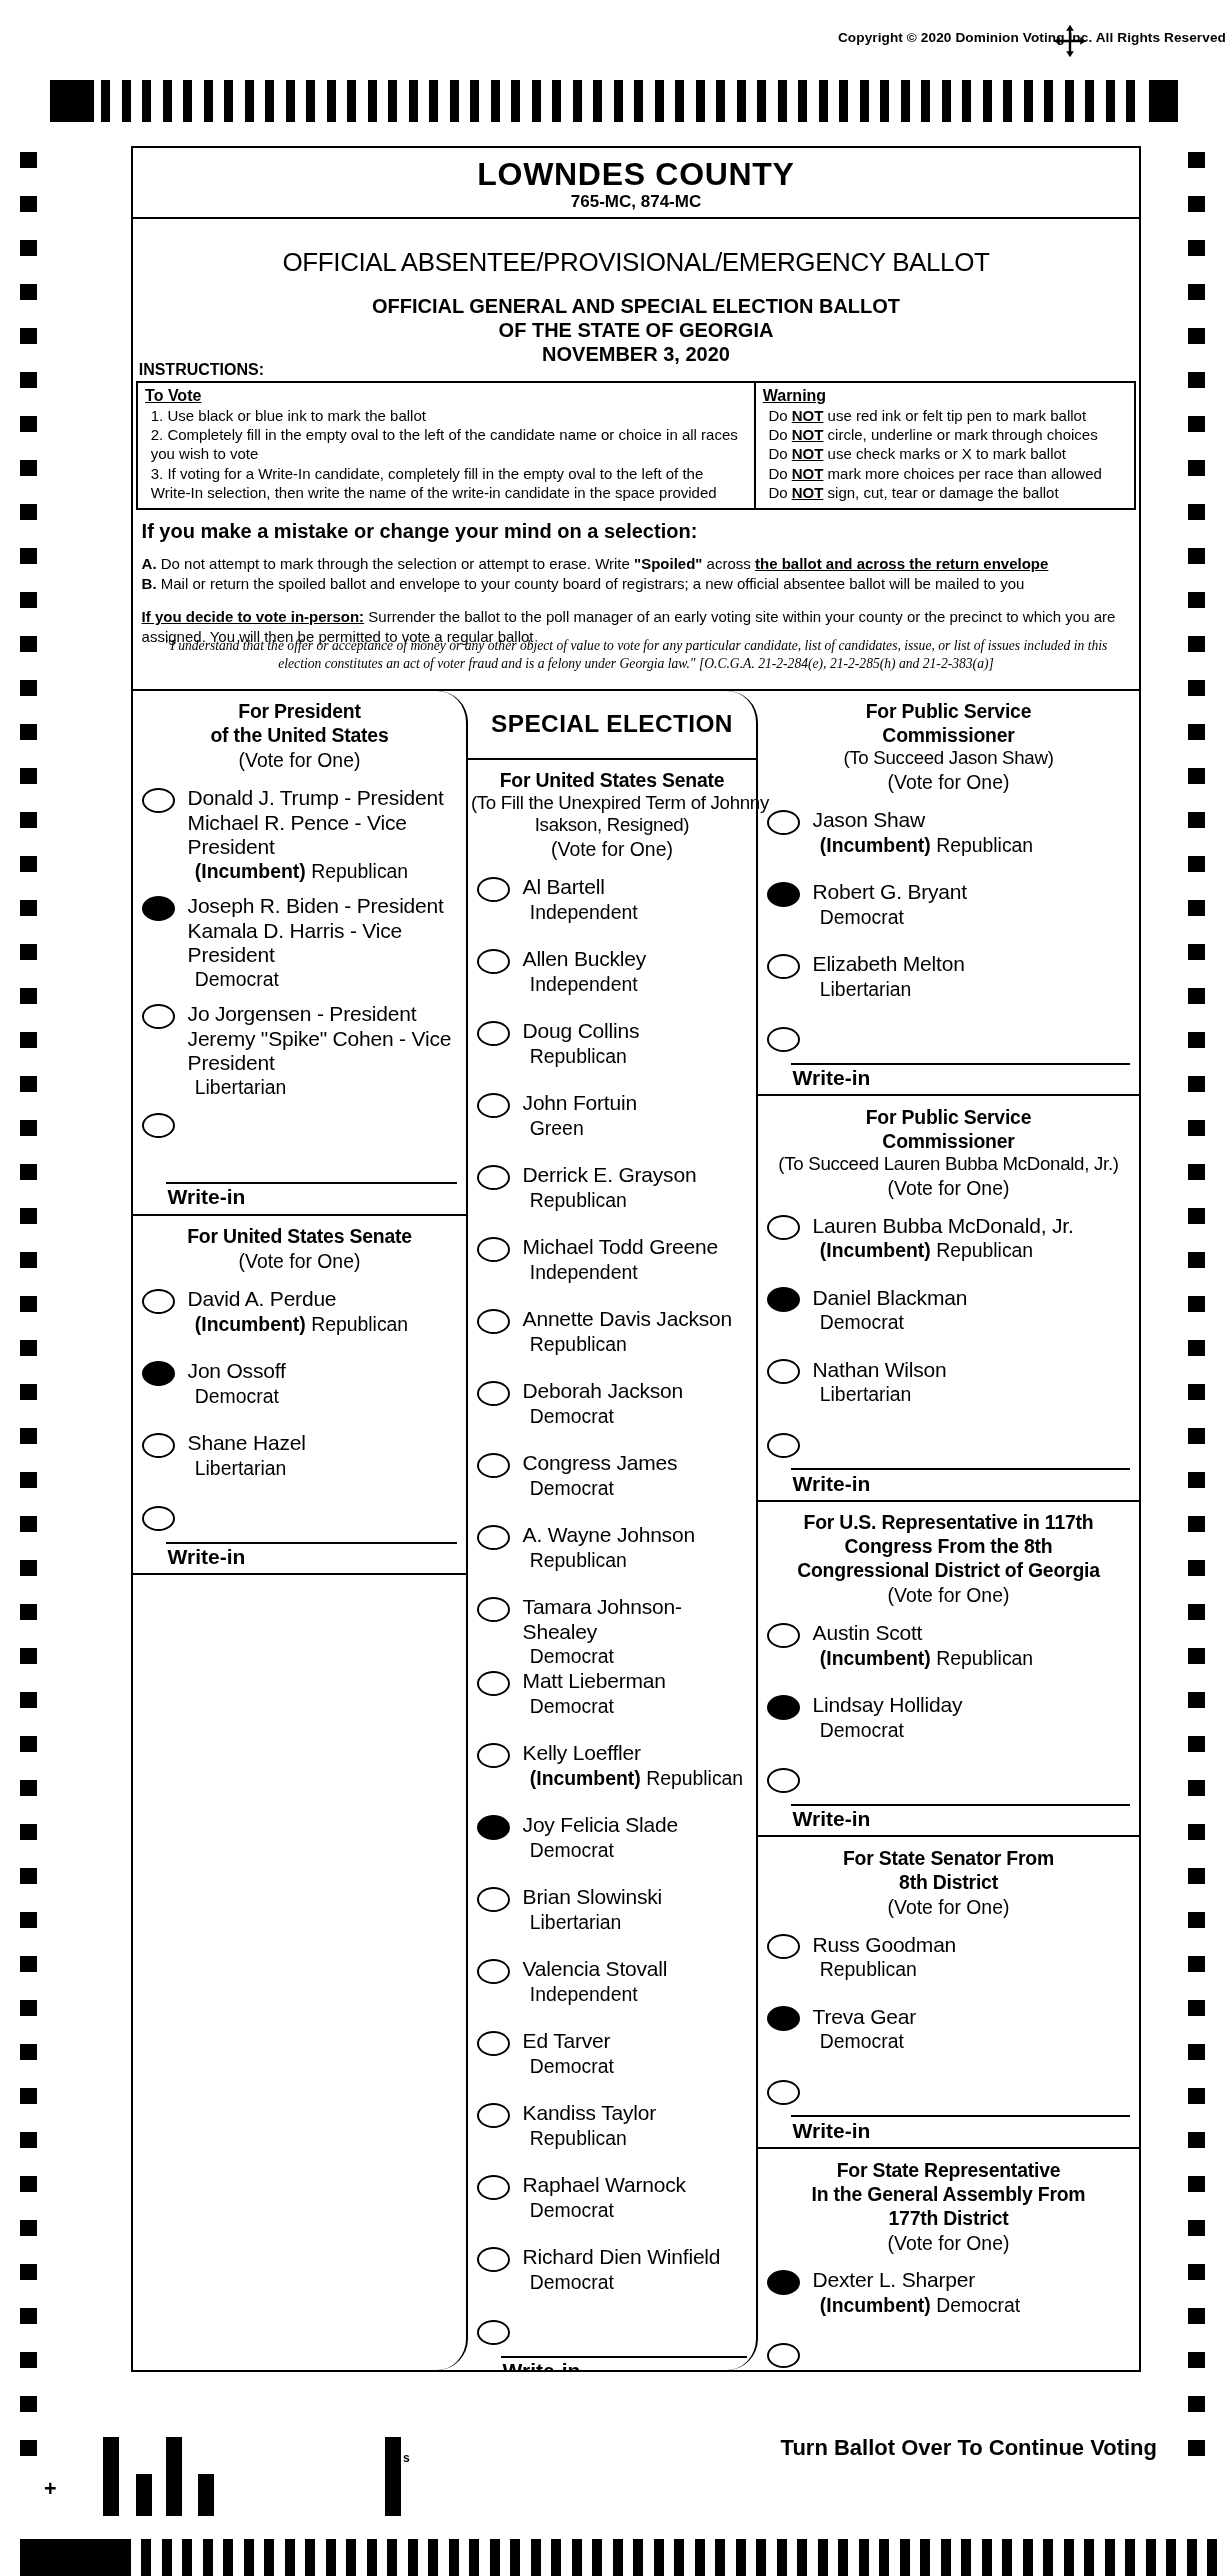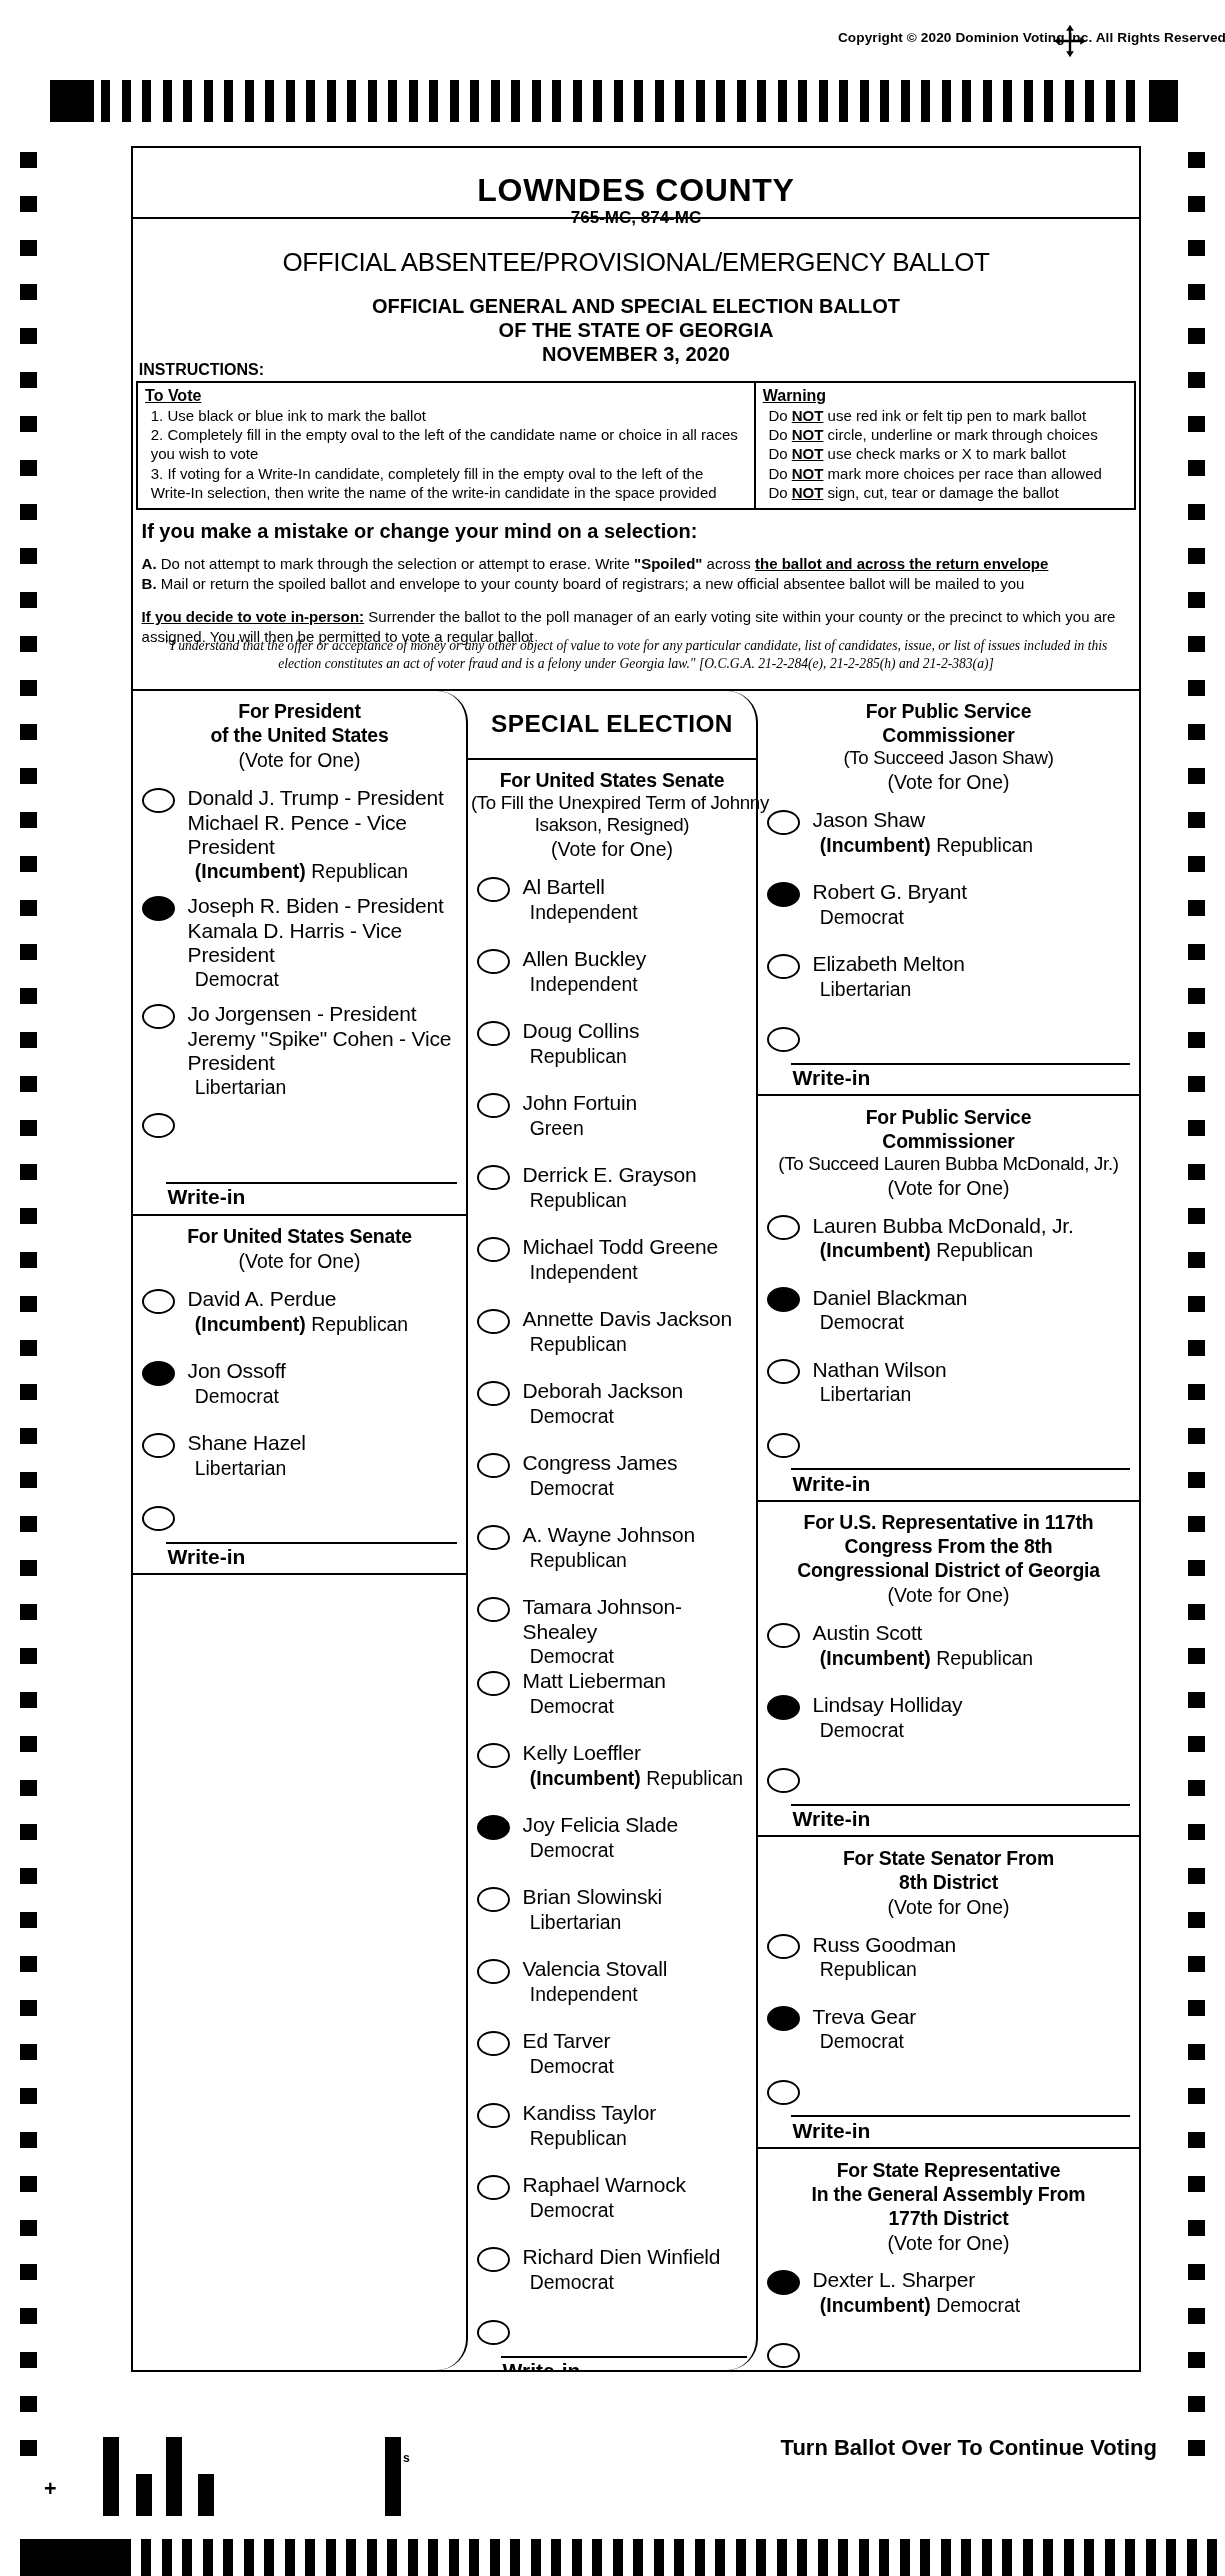--- a/index.html
+++ b/index.html
@@ -23,21 +23,21 @@
   .tmb-block { width:111px; background:#000; margin-right:10px; }
   .tmb-bars { flex:1; background:repeating-linear-gradient(to right,#000 0 10px,transparent 10px 20.5px); }
   .side-strip { position:absolute; top:152px; width:17px; height:2325px;
                 background:repeating-linear-gradient(to bottom,#000 0 16px,transparent 16px 44px); }
   .side-left { left:20px; } .side-right { left:1188px; }
 
   
   .ballot { position:absolute; top:146px; left:131px; width:1010px; height:2226px;
             border:2.2px solid #000; display:flex; flex-direction:column; }
   .county-box { border-bottom:2.2px solid #000; text-align:center; height:71px; flex:none; }
-  .county { font-size:32px; font-weight:bold; letter-spacing:0.7px; margin-top:24px; line-height:36px; }
+  .county { font-size:32px; font-weight:bold; letter-spacing:0.7px; margin-top:8px; line-height:36px; }
   .precinct { font-size:17px; font-weight:bold; line-height:20px; }
   .title-area { text-align:center; height:141px; flex:none; }
   .ballot-title { font-size:26px; font-weight:normal; margin-top:28px; letter-spacing:-0.4px; }
   .election-lines { margin-top:16px; }
   .election-line { font-size:20px; font-weight:bold; line-height:24px; }
   .instr-label { font-size:16px; font-weight:bold; margin:1.4px 0 1.4px 5.7px; flex:none; }
   .instr-box { border:2.2px solid #000; margin:0 2.9px; display:flex; height:129px; flex:none; }
   .to-vote { width:62%; border-right:2.2px solid #000; padding:2.9px 7.2px; }
   .warning { flex:1; padding:2.9px 7.2px; }
   .ib-title { font-size:16px; font-weight:bold; text-decoration:underline; line-height:20px; }

